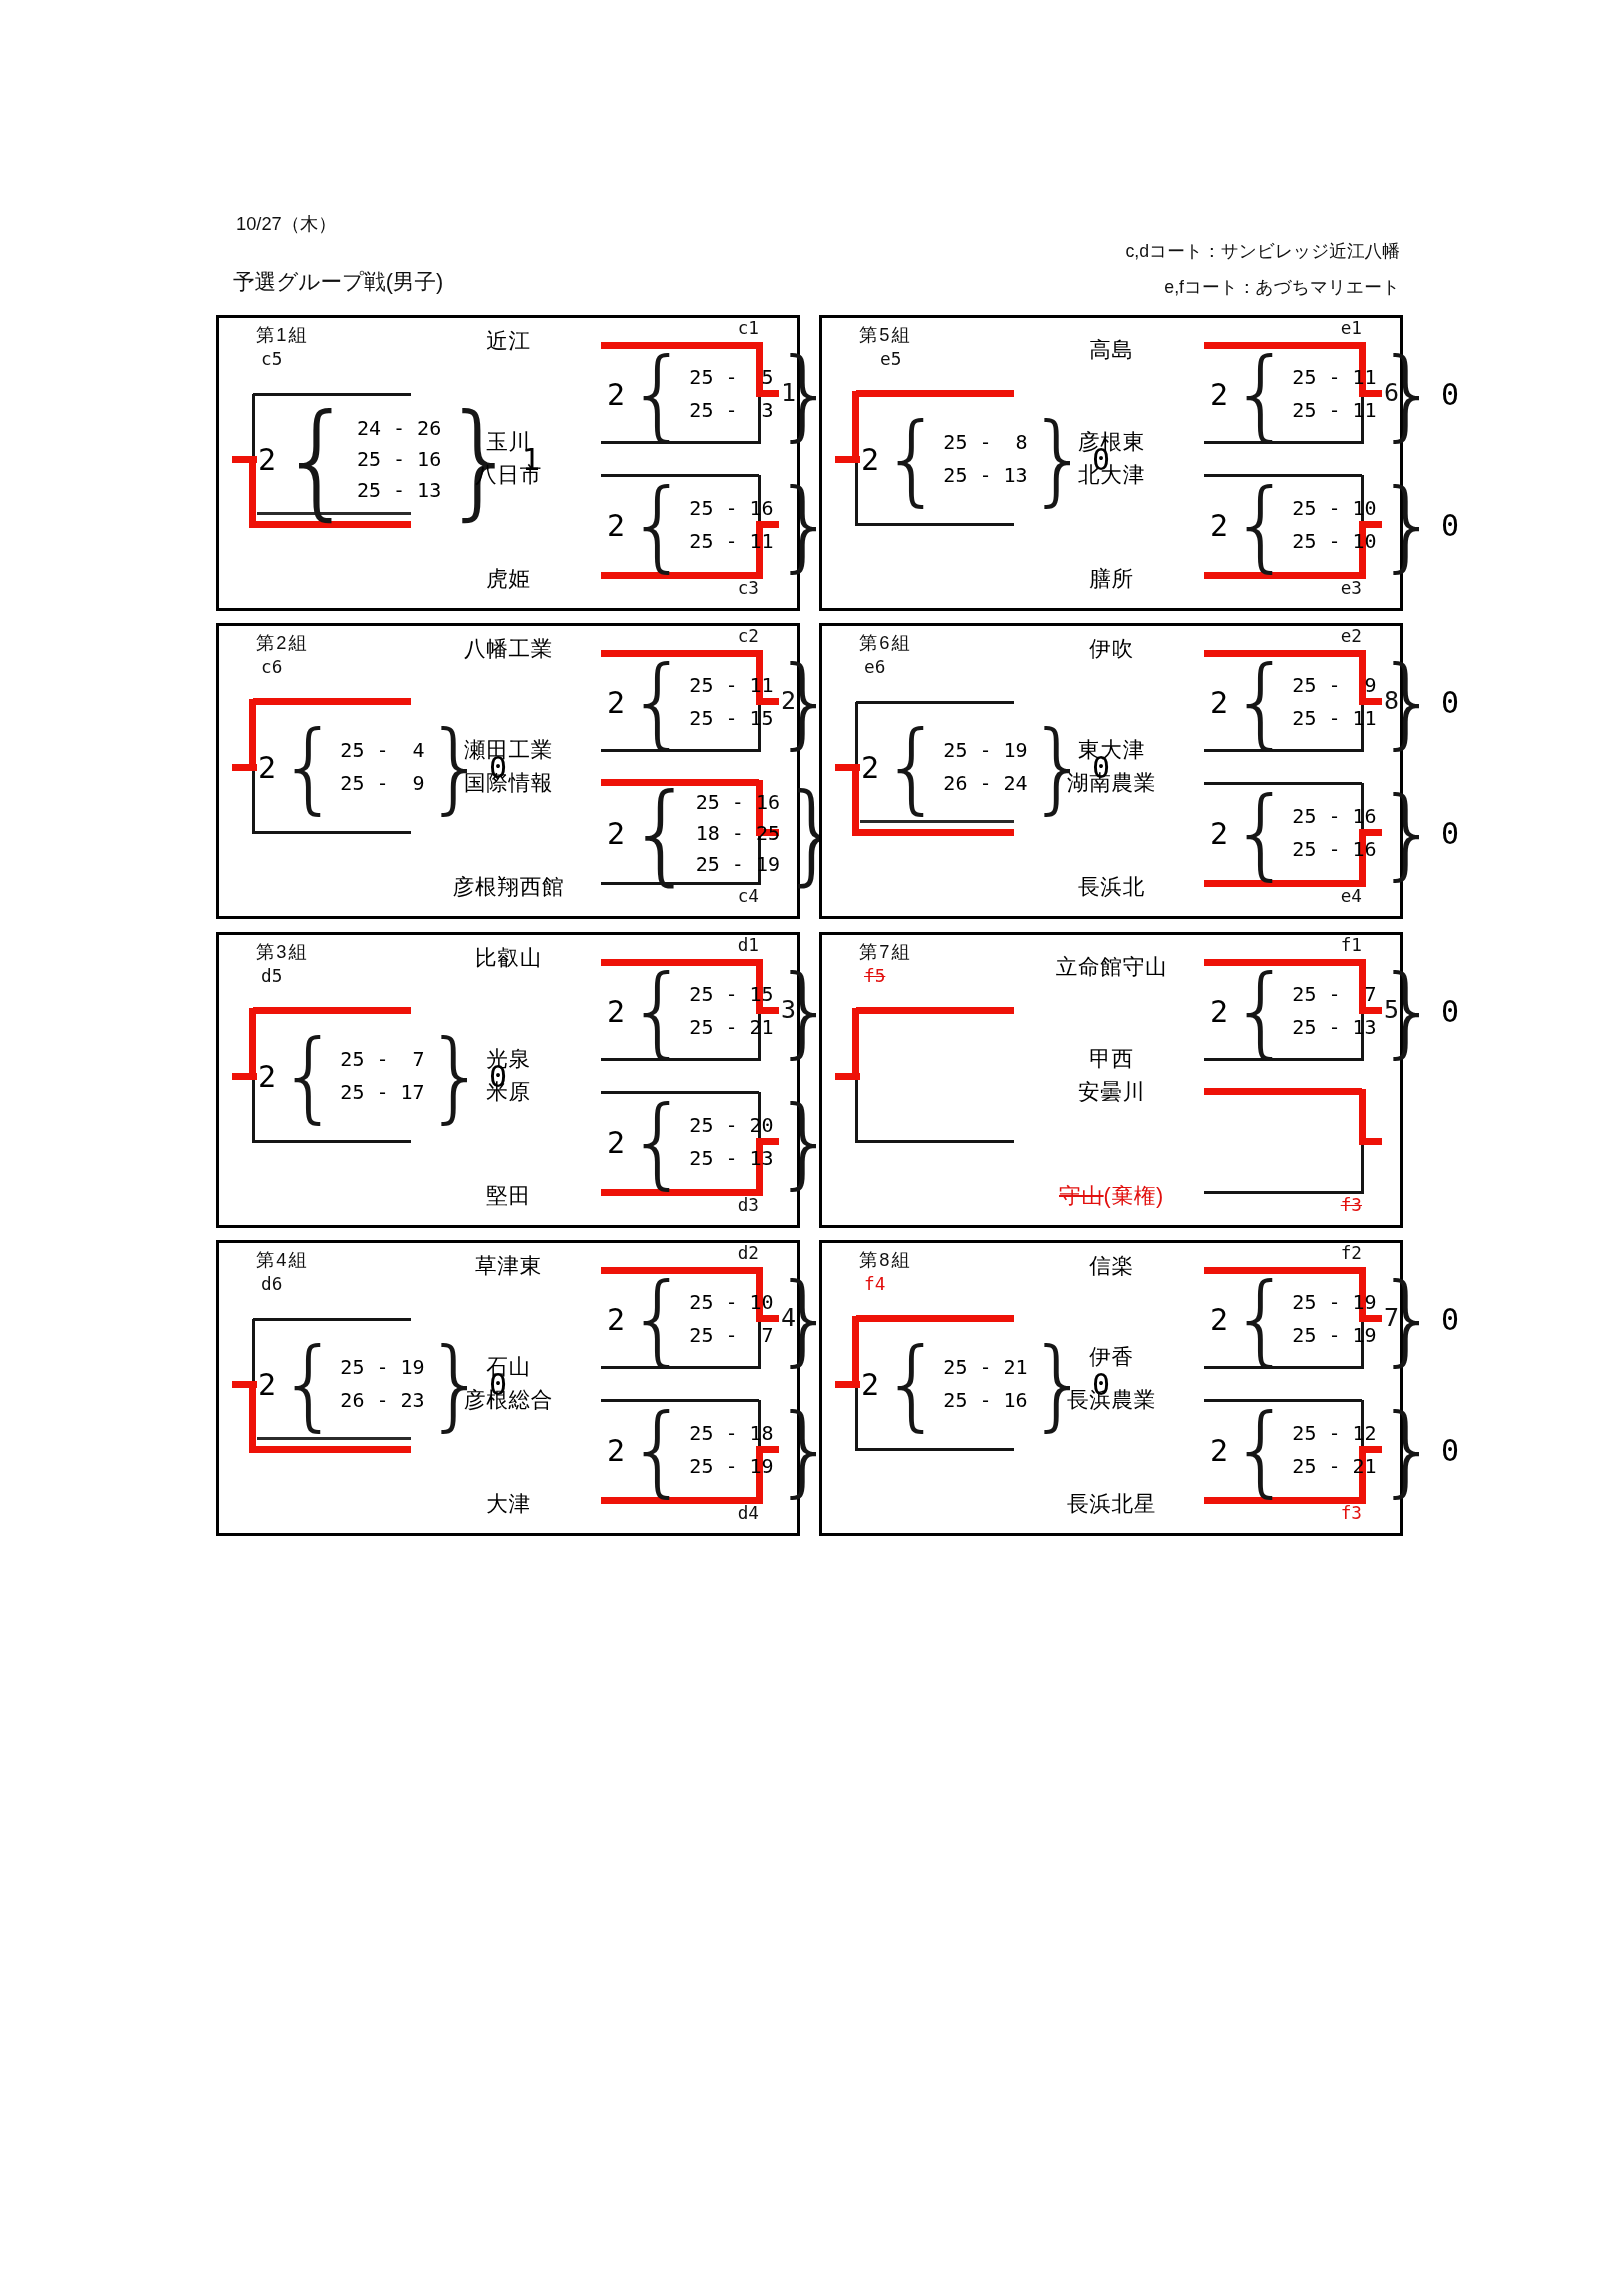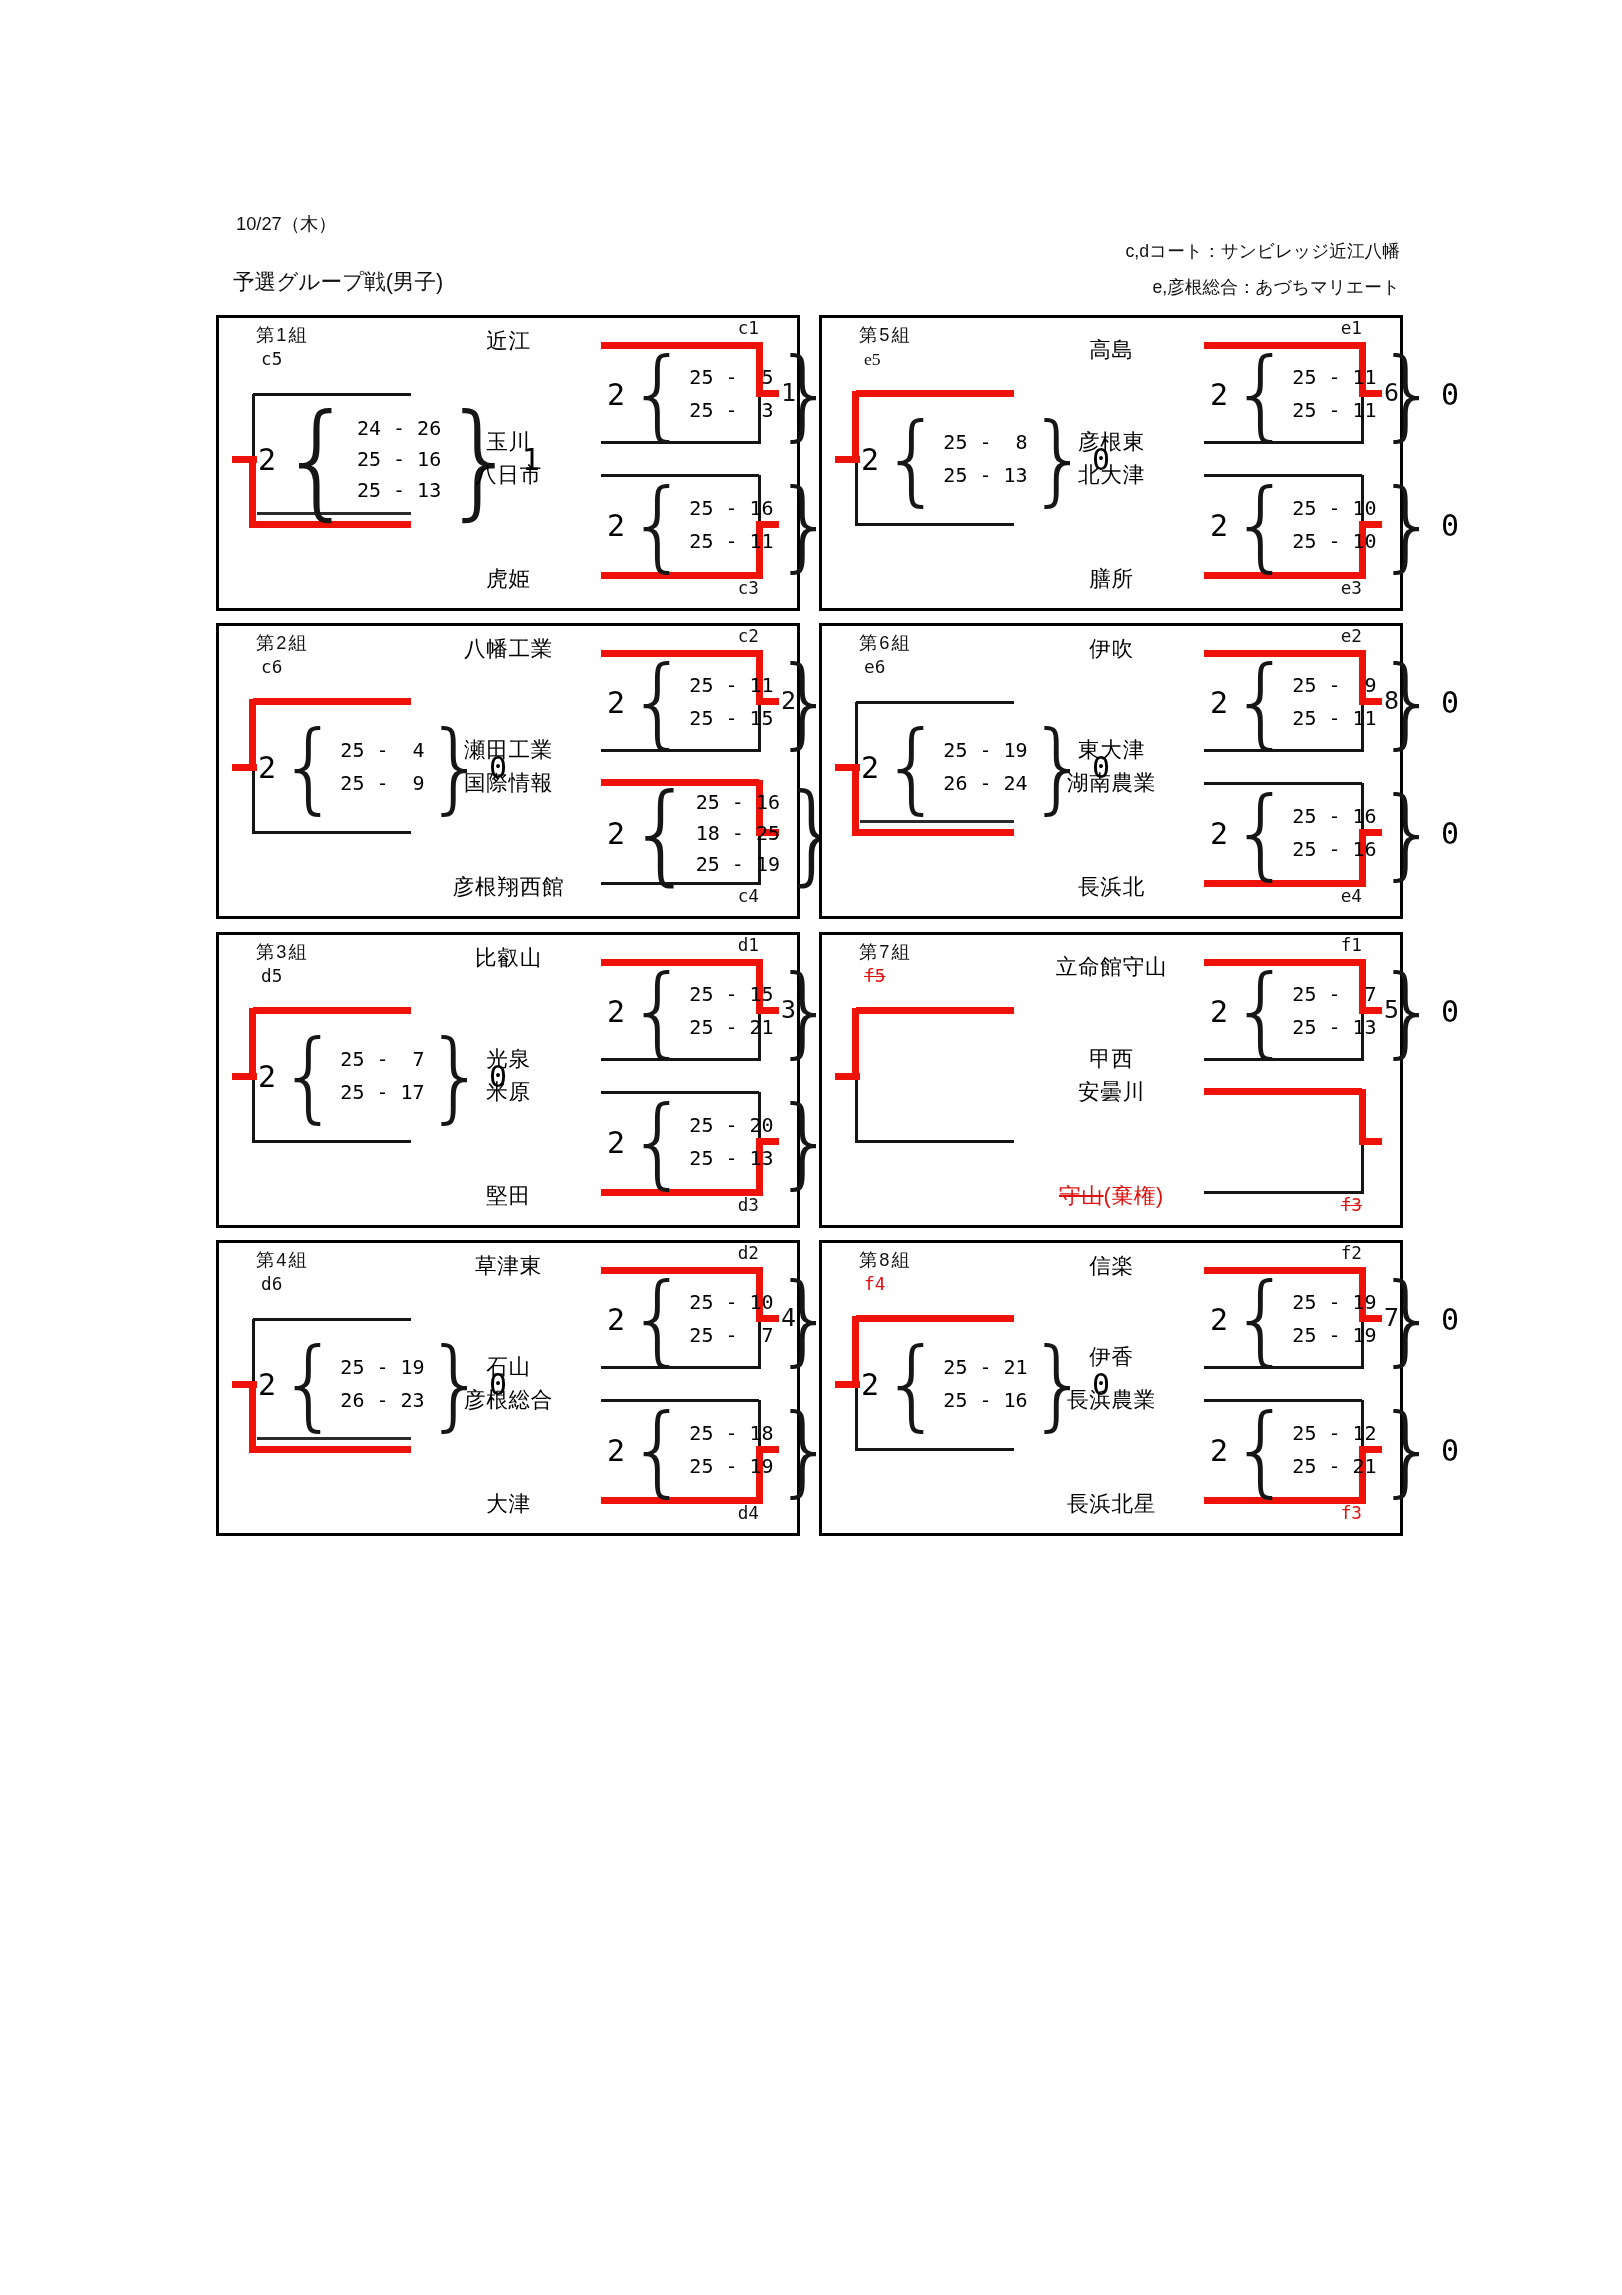--- a/index.html
+++ b/index.html
@@ -49,21 +49,21 @@
     font-family:"DejaVu Sans Mono", monospace; font-size:25px;
   }
 </style>
 </head>
 <body>
 
 <div class="page">
   <div class="abs date-label">10/27（木）</div>
   <div class="abs subtitle">予選グループ戦(男子)</div>
   <div class="abs court-note n1">c,dコート：サンビレッジ近江八幡</div>
-  <div class="abs court-note n2">e,彦根総合：あづちマリエート</div>
+  <div class="abs court-note n2">e,fコート：あづちマリエート</div>
   <div id="groups">
       <div class="group-box" style="left: 216px; top: 315px;">
         <div class="group-label">第1組</div>
         <div class="court-label" style="left: 42px; top: 31px;">c5</div>
         <div class="bracket-line" style="left: 34px; top: 75px; width: 158px; height: 2.6px;"></div>
         <div class="bracket-line" style="left: 33px; top: 76px; width: 2.6px; height: 65px;"></div>
         <div class="bracket-line red" style="left: 30px; top: 141px; width: 7.2px; height: 69px;"></div>
         <div class="bracket-line faint" style="left: 38px; top: 194px; width: 154px; height: 2.6px;"></div>
         <div class="bracket-line red" style="left: 34px; top: 203px; width: 158px; height: 7.2px;"></div>
         <div class="bracket-line red" style="left: 13px; top: 138px; width: 25px; height: 7.2px;"></div>
@@ -243,21 +243,21 @@
           <span class="brace" style="font-size: 98px;">}</span>
           <span class="wl-score">0</span>
         </div>
         <div class="team-name" style="top: 8.5px;">草津東</div>
         <div class="team-name" style="top: 110px;">石山</div>
         <div class="team-name" style="top: 143px;">彦根総合</div>
         <div class="team-name" style="top: 247px;">大津</div>
       </div>
       <div class="group-box" style="left: 819px; top: 315px;">
         <div class="group-label">第5組</div>
-        <div class="court-label" style="left: 42px; top: 31px; font-family: Liberation Serif, serif;">e5</div>
+        <div class="court-label" style="left: 58px; top: 31px;">e5</div>
         <div class="bracket-line red" style="left: 34px; top: 72px; width: 158px; height: 7.2px;"></div>
         <div class="bracket-line red" style="left: 30px; top: 73px; width: 7.2px; height: 69px;"></div>
         <div class="bracket-line" style="left: 33px; top: 141px; width: 2.6px; height: 67px;"></div>
         <div class="bracket-line" style="left: 34px; top: 205px; width: 158px; height: 2.6px;"></div>
         <div class="bracket-line red" style="left: 13px; top: 138px; width: 25px; height: 7.2px;"></div>
         <div class="match-score" style="left: 37px; width: 152px; top: 141px; transform: translateY(-50%);">
           <span class="wl-score">2</span>
           <span class="brace" style="font-size: 98px;">{</span>
           <div class="sets" style="line-height: 33px;"><div class="set-row">25 -  8</div><div class="set-row">25 - 13</div></div>
           <span class="brace" style="font-size: 98px;">}</span>

